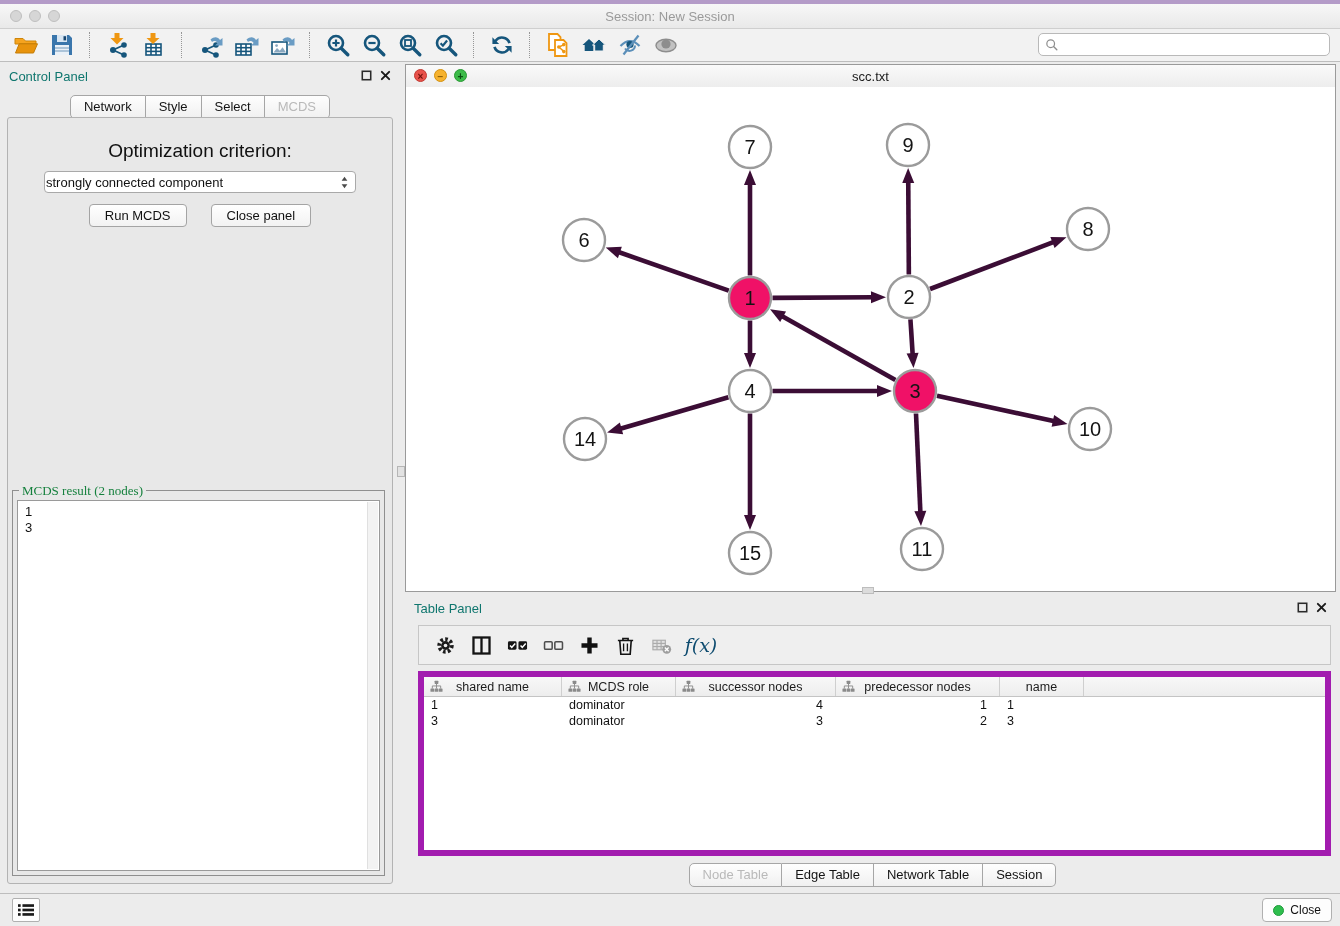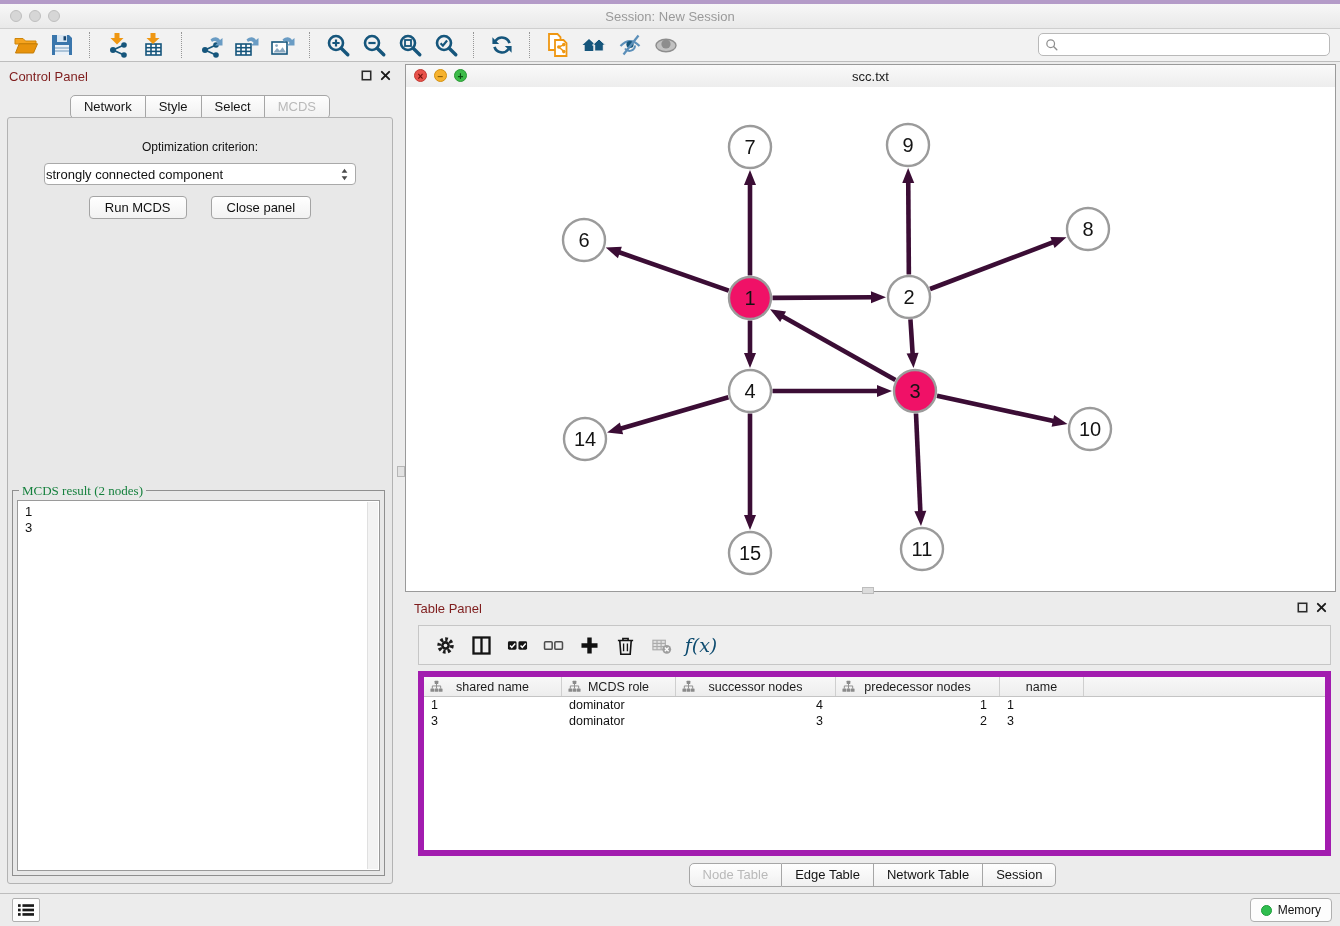--- a/index.html
+++ b/index.html
@@ -20,32 +20,32 @@
     border-bottom:1px solid #bdbdbd;display:flex;align-items:center;padding-left:8px;box-sizing:border-box;}
   .tb-sep{width:1px;height:26px;border-left:1px dotted #979797;margin:0 9px;}
   .tb-btn{width:36px;height:30px;border:none;background:transparent;padding:2px;display:flex;align-items:center;justify-content:center;}
   .ic{display:block;}
   .search-wrap{position:absolute;right:10px;top:4px;width:292px;height:23px;background:#fff;
     border:1px solid #b9b9b9;border-radius:5px;display:flex;align-items:center;padding-left:6px;box-sizing:border-box;}
   .search-wrap input{border:none;outline:none;flex:1;font-size:12px;font-family:"Liberation Sans",sans-serif;background:transparent;}
   
   .control-panel{position:absolute;left:0;top:62px;width:400px;bottom:32px;background:#ececec;}
   .panel-header{position:relative;height:26px;}
-  .panel-title{position:absolute;left:9px;top:7px;font-size:13px;color:#7f1d1d;}
+  .panel-title{position:absolute;left:9px;top:7px;font-size:13px;color:#0f766e;}
   .ph-btn{position:absolute;top:7px;width:13px;height:13px;border:none;background:transparent;padding:0;display:flex;align-items:center;justify-content:center;}
   .tabs-row{position:absolute;left:0;right:0;display:flex;justify-content:center;}
   .cp-tabs{top:33px;}
   .tab{background:linear-gradient(#fefefe,#f0f0f0);border:1px solid #a6a6a6;border-left:none;
     padding:3px 13px 4px;font-size:13px;color:#141414;white-space:nowrap;}
   .tab:first-child{border-left:1px solid #a6a6a6;border-radius:5px 0 0 5px;}
   .tab:last-child{border-radius:0 5px 5px 0;}
   .tab.active{color:#b9b9b9;}
   .cp-pane{position:absolute;left:7px;right:7px;top:55px;bottom:10px;background:#e8e8e8;
     border:1px solid #b3b3b3;border-radius:3px;}
-  .opt-label{margin-top:22px;text-align:center;font-size:12px;color:#111;}
+  .opt-label{margin-top:22px;text-align:center;font-size:19px;color:#111;}
   .select-box{position:relative;margin:9px auto 0;width:312px;height:22px;background:#fff;
     border:1px solid #a9a9a9;border-radius:4px;box-sizing:border-box;display:flex;align-items:center;}
   .select-box .sel-text{font-size:13px;color:#111;padding-left:1px;flex:1;}
   .sel-chev{padding-right:6px;display:flex;align-items:center;}
   .btn-row{display:flex;justify-content:center;gap:24px;margin-top:11px;}
   .push-btn{height:23px;padding:0 15px;font-size:13px;color:#111;font-family:"Liberation Sans",sans-serif;
     background:linear-gradient(#ffffff,#f2f2f2);border:1px solid #a4a4a4;border-radius:4px;}
   .result-group{position:absolute;left:4px;right:7px;top:372px;bottom:7px;border:1px solid #8f8f8f;}
   .result-legend{position:absolute;top:-8px;left:6px;background:#e8e8e8;padding:0 3px;font-size:13px;color:#15803d;font-family:Liberation Serif, serif;}
   .result-box{position:absolute;left:4px;right:4px;top:9px;bottom:4px;background:#fff;border:1px solid #9a9a9a;}
@@ -581,15 +581,15 @@
           <rect x="2" y="7.5" width="3" height="3"></rect>
           <rect x="2" y="12.5" width="3" height="3"></rect>
           <rect x="7" y="2.5" width="13" height="3"></rect>
           <rect x="7" y="7.5" width="13" height="3"></rect>
           <rect x="7" y="12.5" width="13" height="3"></rect>
         </g>
       </svg>
   </button>
   <button class="memory-btn">
     <span class="mem-dot"></span>
-    <span>Memory</span>
+    <span>Close</span>
   </button>
 </div>
 
 </body></html>

